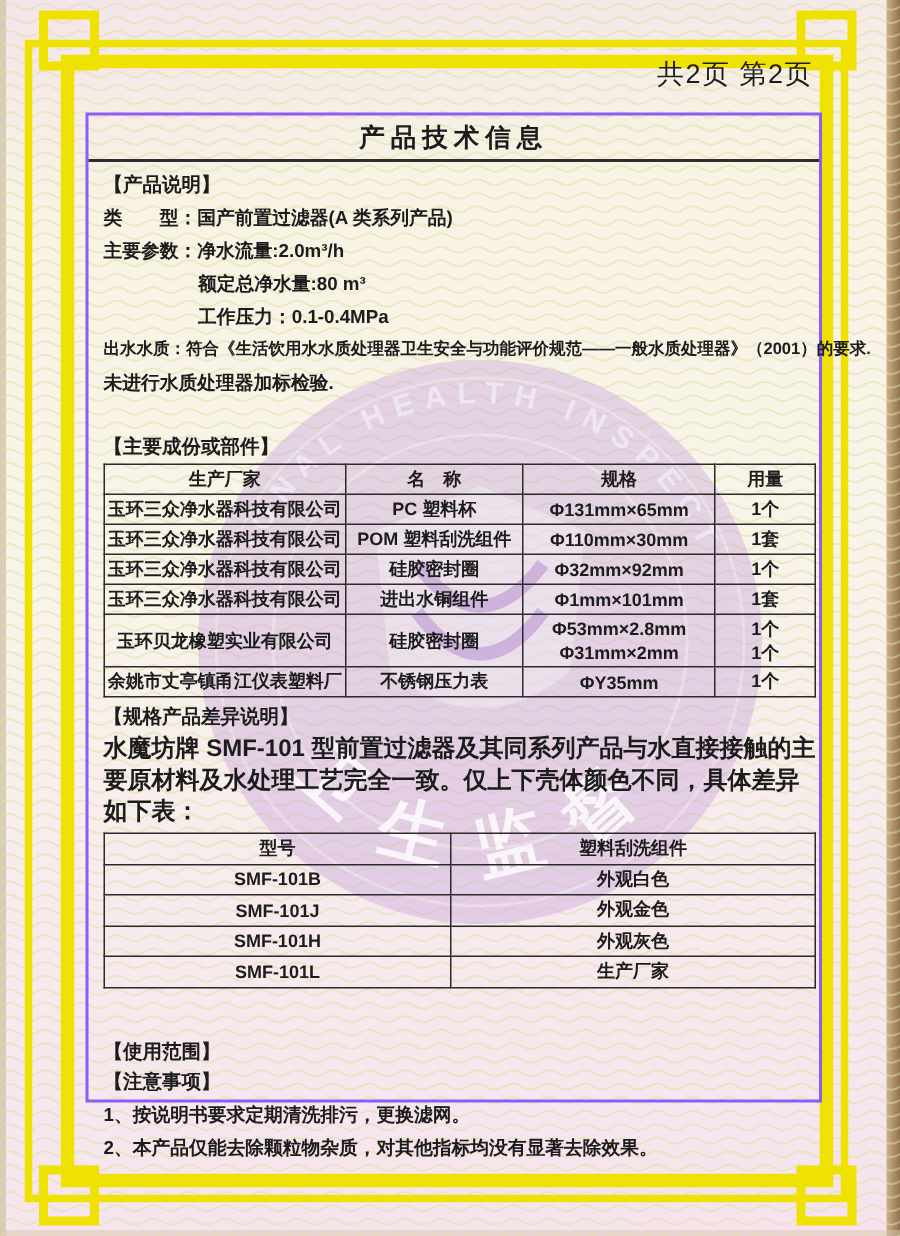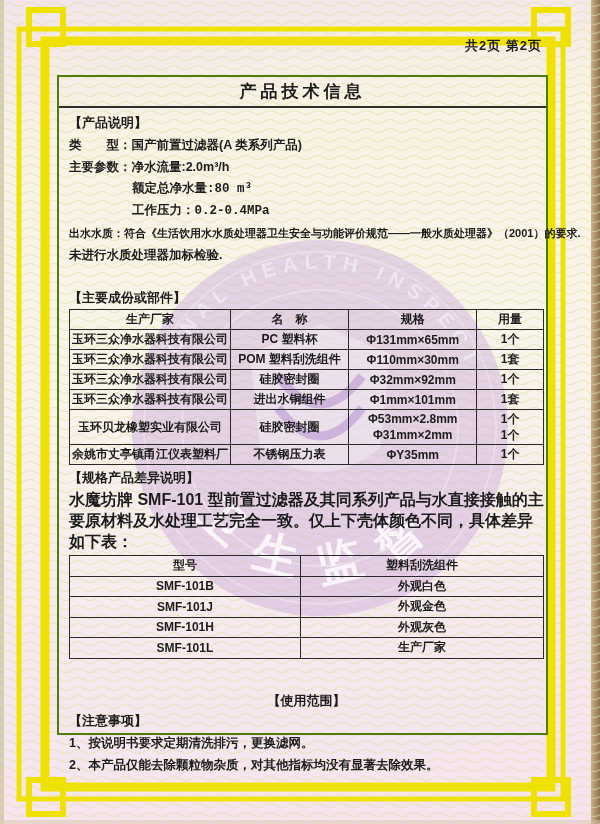--- a/index.html
+++ b/index.html
@@ -10,51 +10,51 @@
     color:#1c1c1c;
   }
   .abs{position:absolute;}
   
   .edge-right{right:0;top:0;width:9px;height:824px;background:linear-gradient(to right,#cdb089,#8f734f);}
   .edge-left{left:0;top:0;width:4px;height:824px;background:#cfc1a4;opacity:.75;}
   .edge-bottom{left:0;bottom:0;width:600px;height:4px;background:#dcc4b4;opacity:.5;}
   
   .main-box{
     left:57px;top:75px;width:487px;height:656px;
-    border:2px solid #4d7c0f;z-index:5;
+    border:2px solid #8b5cf6;z-index:5;
   }
   .page-info{
-    right:58px;top:37px;font-size:13px;font-weight:700;z-index:6;letter-spacing:1px;
+    right:58px;top:37px;font-size:18px;font-weight:400;z-index:6;letter-spacing:1px;
   }
   .title-row{
     height:29px;line-height:29px;border-bottom:2px solid #2e2e2e;
     text-align:center;font-size:17px;font-weight:700;letter-spacing:4px;
   }
   .content{padding:6px 2px 0 10px;}
   .sec-heading{font-size:13px;font-weight:700;margin:0 0 2px 0;}
   .desc-line{font-size:12.5px;font-weight:600;line-height:22px;}
-  .desc-line.indent{padding-left:63px;font-family:Liberation Mono, monospace;}
+  .desc-line.indent{padding-left:63px;}
   .desc-line.long{font-size:11px;white-space:nowrap;letter-spacing:0;}
   table{width:100%;border-collapse:collapse;table-layout:fixed;}
   th,td{border:1.5px solid #2a2a2a;text-align:center;padding:0;font-size:12px;font-weight:700;}
   .comp-table{margin:2px 0 0 0;}
   .comp-table th{height:19px;}
   .comp-table td{height:19px;}
   .comp-table .c1{width:34%;}
   .comp-table .c2{width:25%;text-align:center;}
   .comp-table .c3{width:27%;}
   .comp-table .c4{width:14%;}
   .comp-table td.dbl{height:34px;}
   .comp-table td.dbl div{line-height:16px;}
   .sec-gap{margin-top:4px;}
   .diff-para{font-size:16px;font-weight:600;line-height:21px;margin:0;}
   .diff-table{margin:3px 0 0 0;}
   .diff-table th,.diff-table td{height:19.5px;}
   .diff-table .m{width:48.5%;}
-  .usage-head{margin-top:33px;text-align:center;}
+  .usage-head{margin-top:33px;}
   .plain-line{font-size:12.5px;font-weight:600;line-height:22px;}
   .notes-head{}
   svg{display:block;}
   .bg-svg{left:0;top:0;z-index:1;}
   .wm-svg{left:128px;top:236px;z-index:2;}
   .frame-svg{left:0;top:0;z-index:3;}
 </style>
 </head>
 <body>
 
@@ -106,21 +106,21 @@
 <div class="abs page-info">共2页 第2页</div>
 
 <div class="abs main-box">
   <div class="title-row">产品技术信息</div>
   <div class="content">
 
     <div class="sec-heading">【产品说明】</div>
     <div class="desc-line">类　　型：国产前置过滤器(A 类系列产品)</div>
     <div class="desc-line">主要参数：净水流量:2.0m³/h</div>
     <div class="desc-line indent">额定总净水量:80 m³</div>
-    <div class="desc-line indent">工作压力：0.2-0.4MPa</div>
+    <div class="desc-line indent">工作压力：0.1-0.4MPa</div>
     <div class="desc-line long">出水水质：符合《生活饮用水水质处理器卫生安全与功能评价规范——一般水质处理器》（2001）的要求.</div>
     <div class="desc-line">未进行水质处理器加标检验.</div>
 
     <div class="sec-heading" style="margin-top:23px;">【主要成份或部件】</div>
     <table class="comp-table">
       <tbody>
           <tr>
         <th class="c1">生产厂家</th>
         <th class="c2">名　称</th>
         <th class="c3">规格</th>

